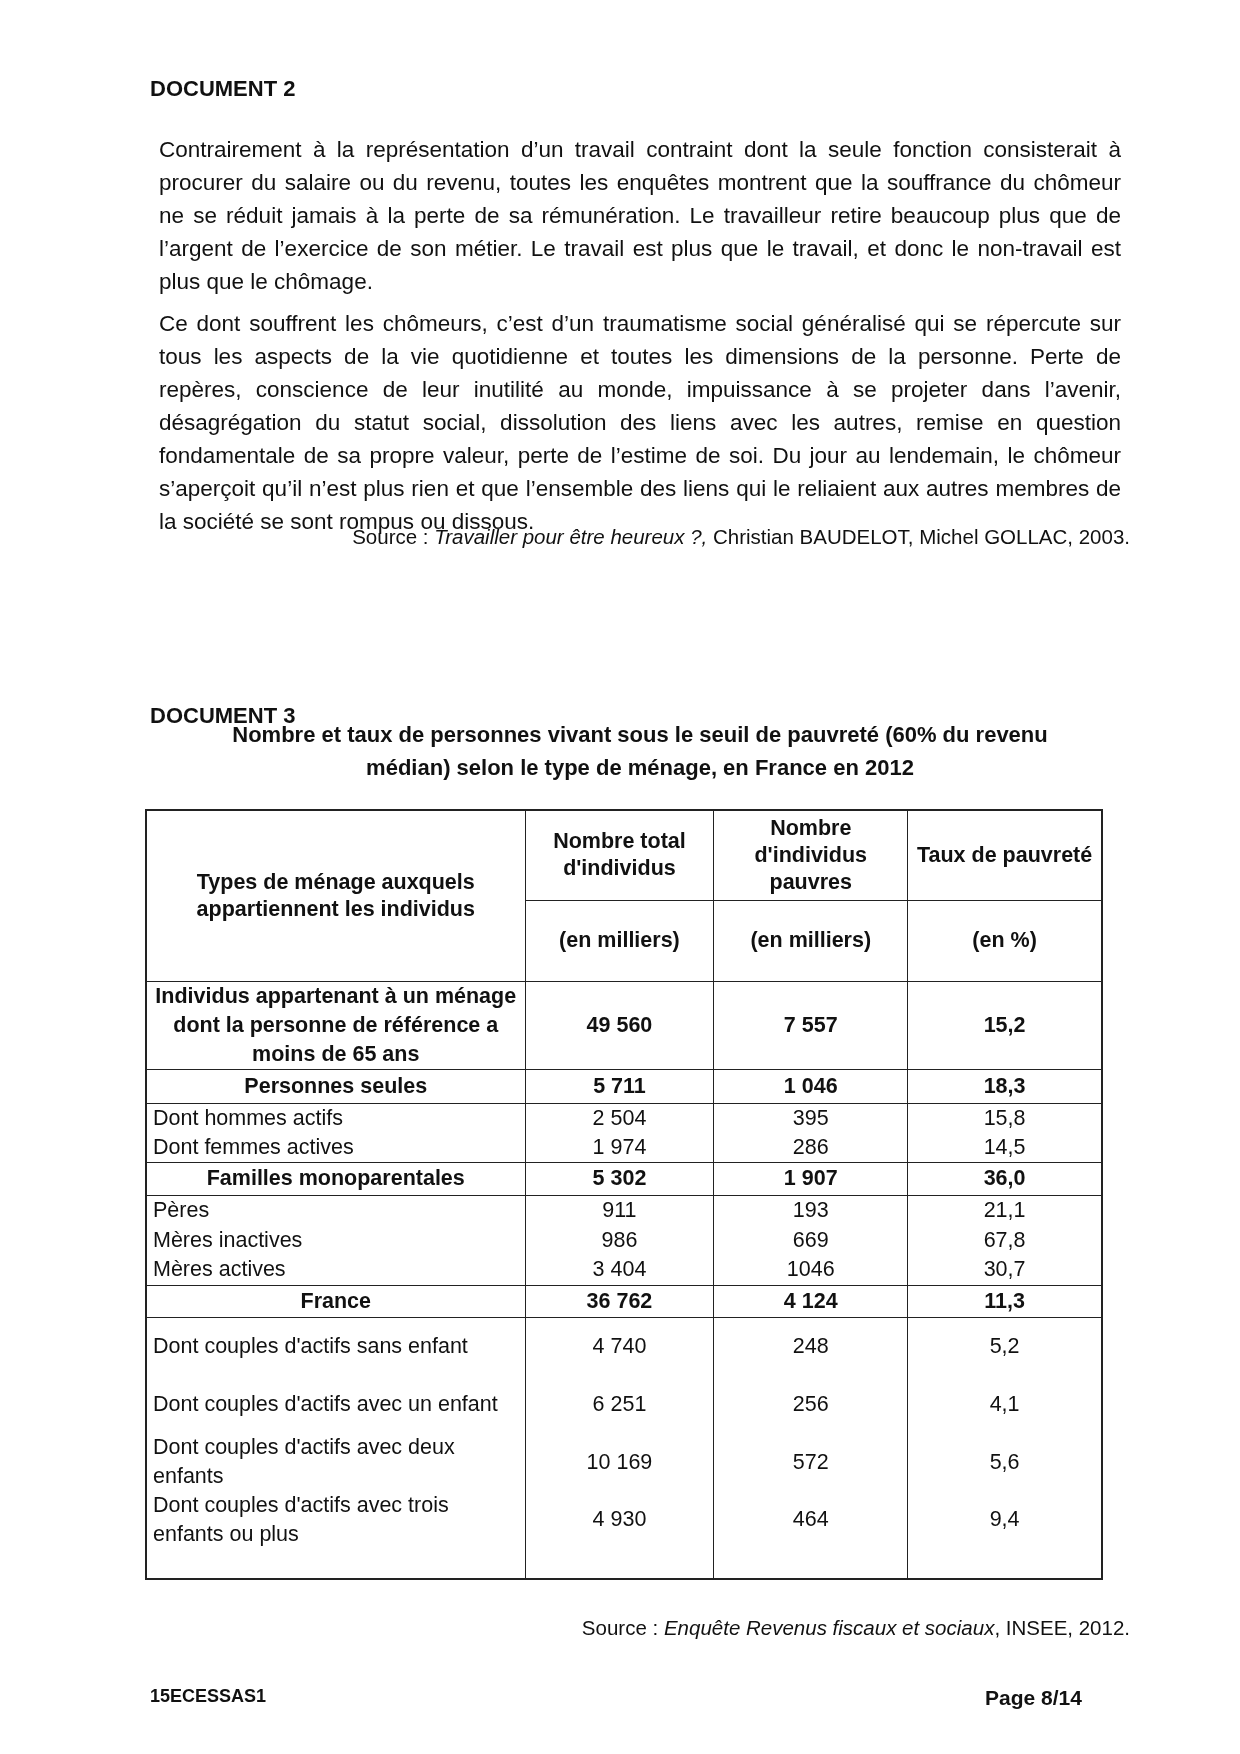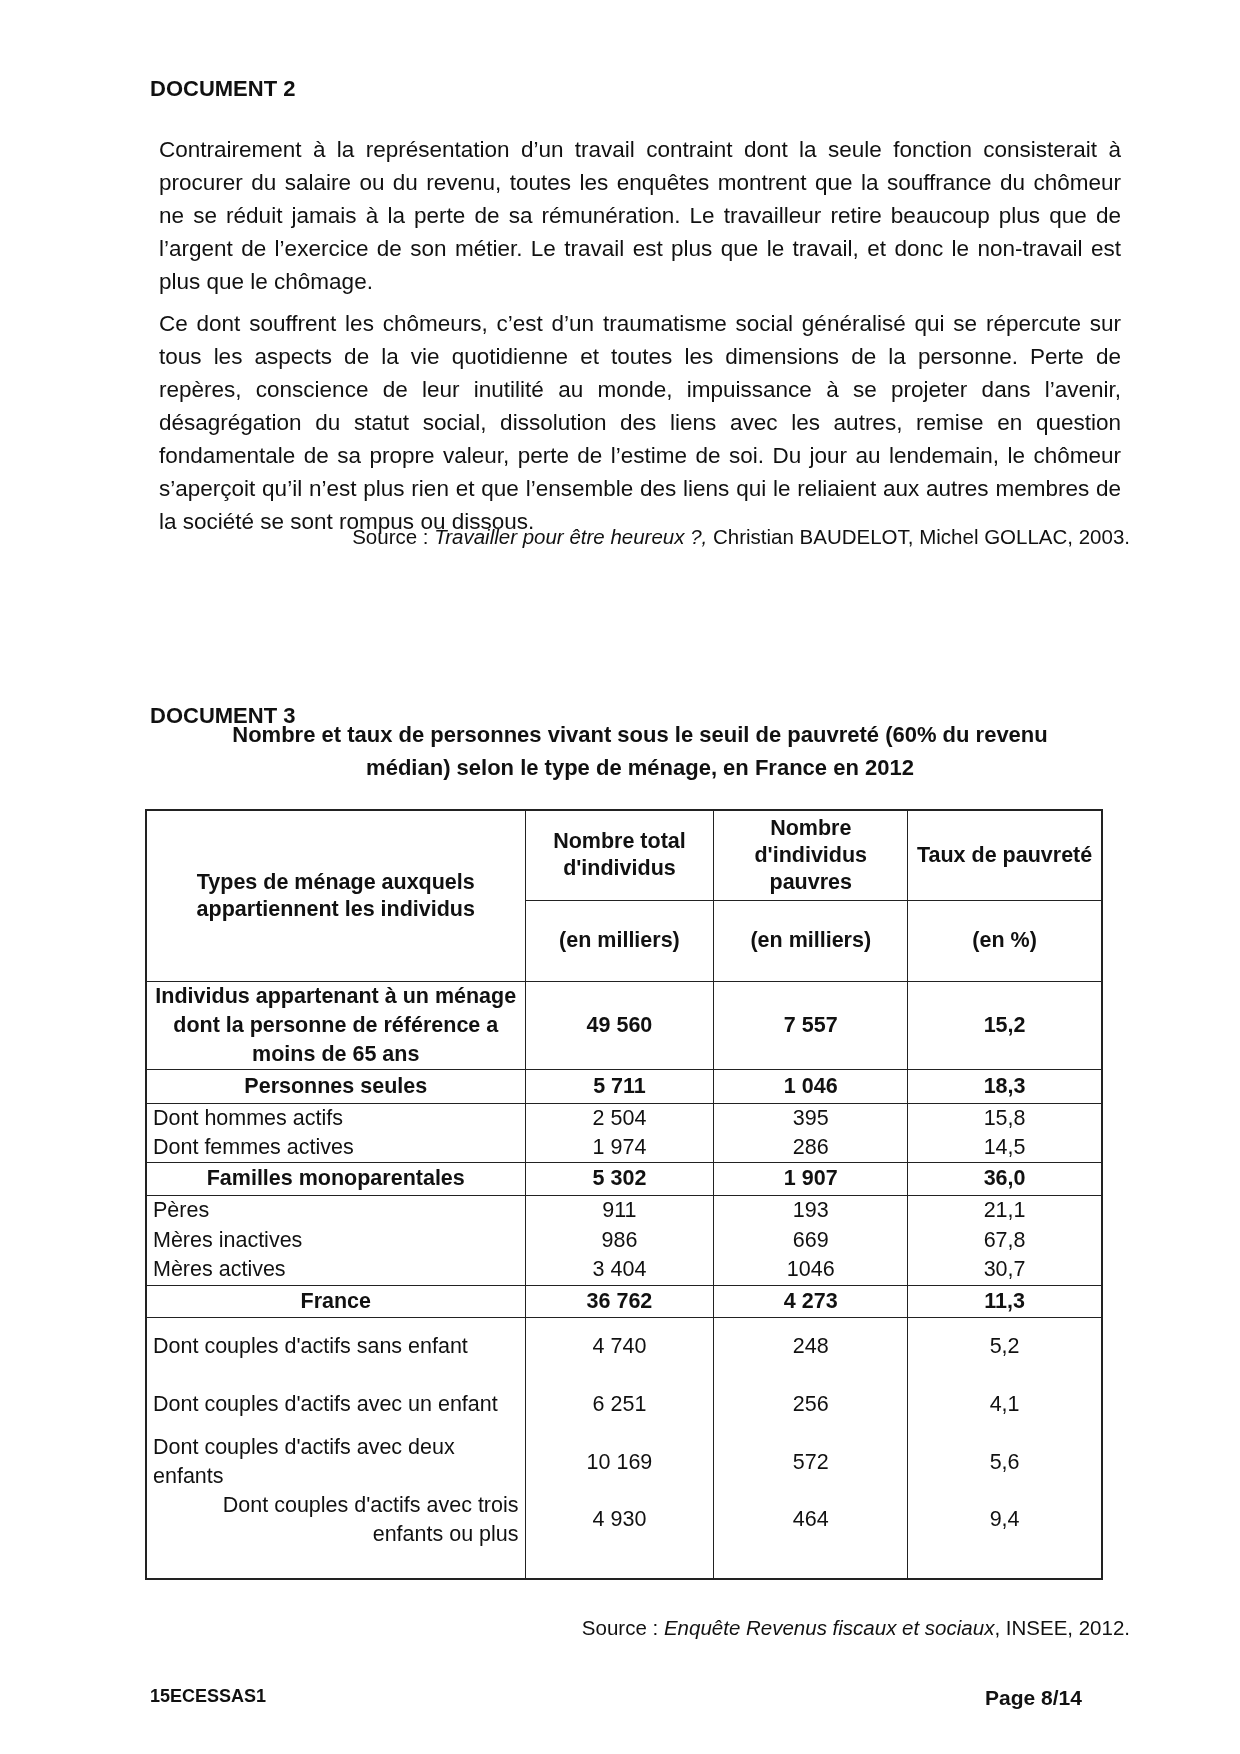--- a/index.html
+++ b/index.html
@@ -114,21 +114,21 @@
   <tr style="height:30px;">
     <td class="lab">Mères actives</td>
     <td class="num">3 404</td>
     <td class="num">1046</td>
     <td class="num">30,7</td>
   </tr>
 
   <tr class="bold sep" style="height:32px;">
     <td class="lab">France</td>
     <td class="num">36 762</td>
-    <td class="num">4 273</td>
+    <td class="num">4 124</td>
     <td class="num">11,3</td>
   </tr>
   <tr class="sep" style="height:58px;">
     <td class="lab">Dont couples d'actifs sans enfant</td>
     <td class="num">4 740</td>
     <td class="num">248</td>
     <td class="num">5,2</td>
   </tr>
   <tr style="height:58px;">
     <td class="lab">Dont couples d'actifs avec un enfant</td>
@@ -136,21 +136,21 @@
     <td class="num">256</td>
     <td class="num">4,1</td>
   </tr>
   <tr style="height:58px;">
     <td class="lab">Dont couples d'actifs avec deux enfants</td>
     <td class="num">10 169</td>
     <td class="num">572</td>
     <td class="num">5,6</td>
   </tr>
   <tr style="height:88px;">
-    <td class="lab" style="vertical-align:top; padding-top:0;text-align:right;">Dont couples d'actifs avec trois enfants ou plus</td>
+    <td class="lab" style="vertical-align:top; padding-top:0;">Dont couples d'actifs avec trois enfants ou plus</td>
     <td class="num" style="vertical-align:top; padding-top:14px;">4 930</td>
     <td class="num" style="vertical-align:top; padding-top:14px;">464</td>
     <td class="num" style="vertical-align:top; padding-top:14px;">9,4</td>
   </tr>
 </tbody>
   </table>
 
 <div class="source" style="top:1616px;">
   <span>Source : </span><i>Enquête Revenus fiscaux et sociaux</i><span>, INSEE, 2012.</span>
 </div>

